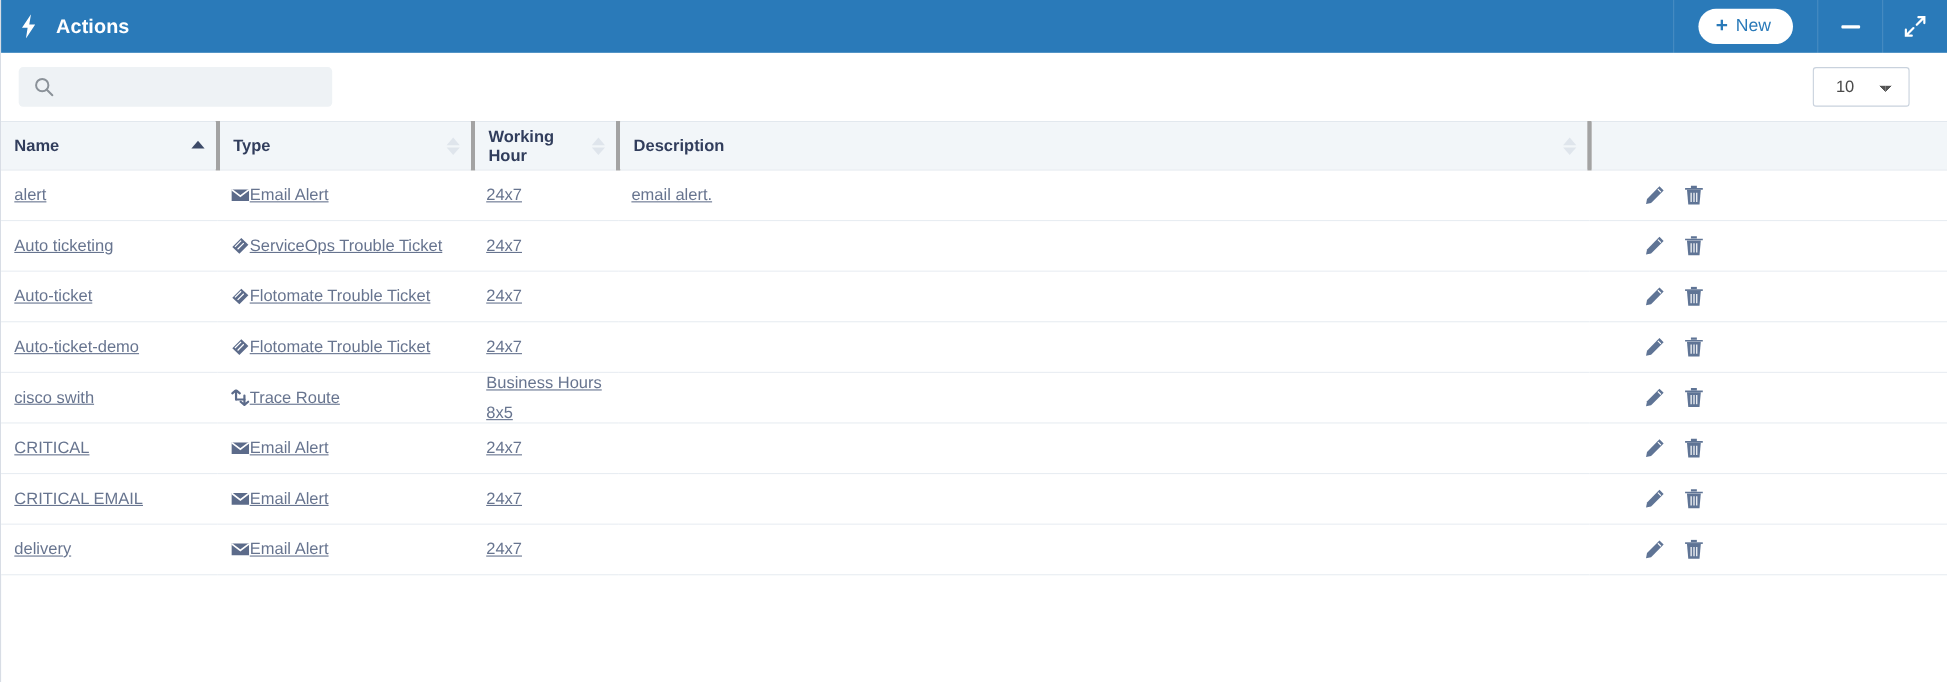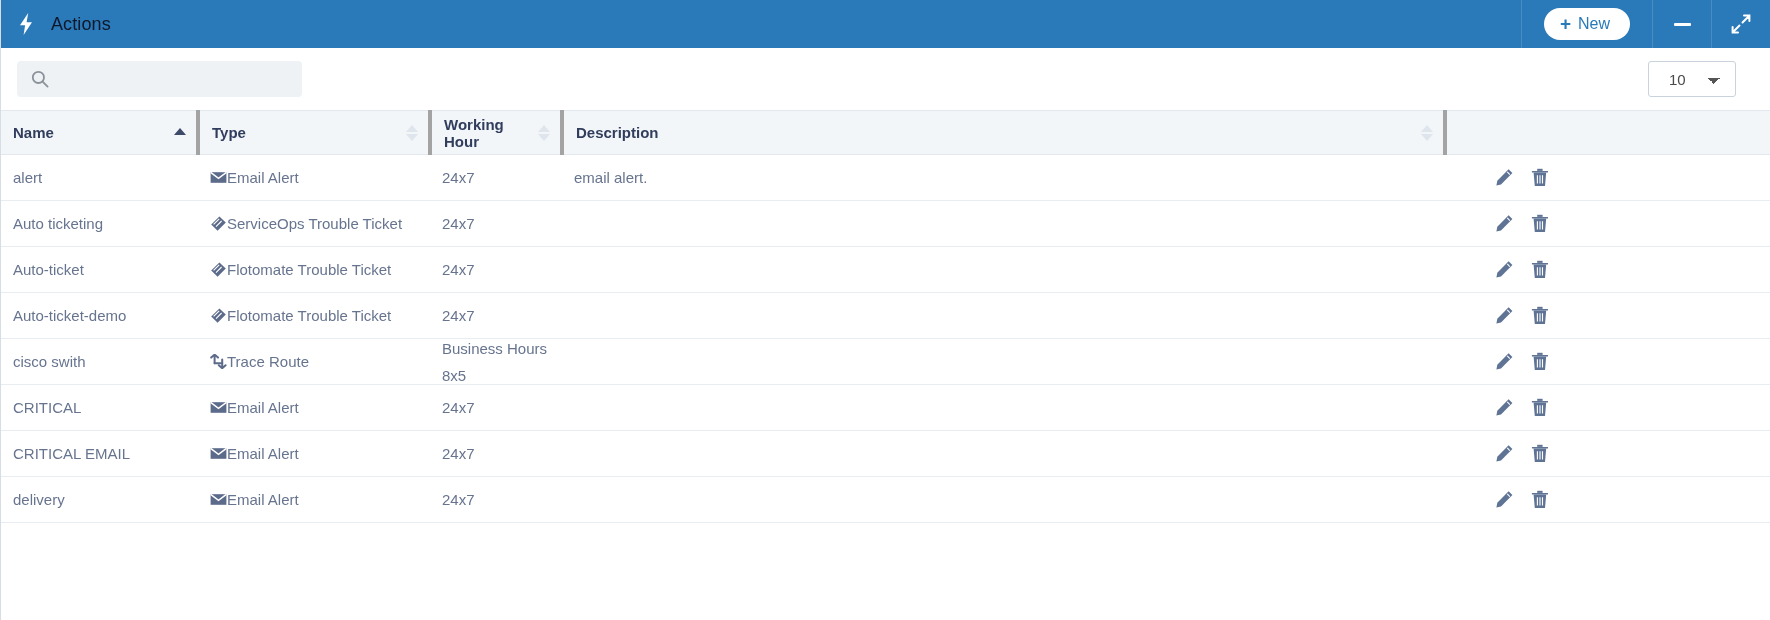--- a/index.html
+++ b/index.html
@@ -44,23 +44,23 @@
   .bolt-icon {
     width: 22px;
     height: 24px;
     display: inline-flex;
     align-items: center;
     justify-content: center;
     margin-right: 14px;
   }
   .title-text {
     font-size: 18px;
-    font-weight: normal;
+    font-weight: bold;
     letter-spacing: .1px;
-    color: #0f172a;
+    color: #ffffff;
   }
   .titlebar-sep {
     width: 1px;
     height: 48px;
     background: rgba(255,255,255,.14);
   }
   .titlebar-right {
     display: flex;
     align-items: center;
     height: 48px;
@@ -211,20 +211,21 @@
 
   table.grid tbody td {
     border-bottom: 1px solid #e8edf2;
     font-size: 15px;
     color: #67748f;
     padding: 0 12px;
     height: 46px;
     box-sizing: border-box;
     vertical-align: middle;
     background: #ffffff;
+    text-decoration: underline;
   }
   tr.tall td { height: 78px; }
   .cell-flex {
     display: flex;
     align-items: center;
     gap: 0;
   }
   .type-icon {
     flex: 0 0 auto;
     width: 17px;

